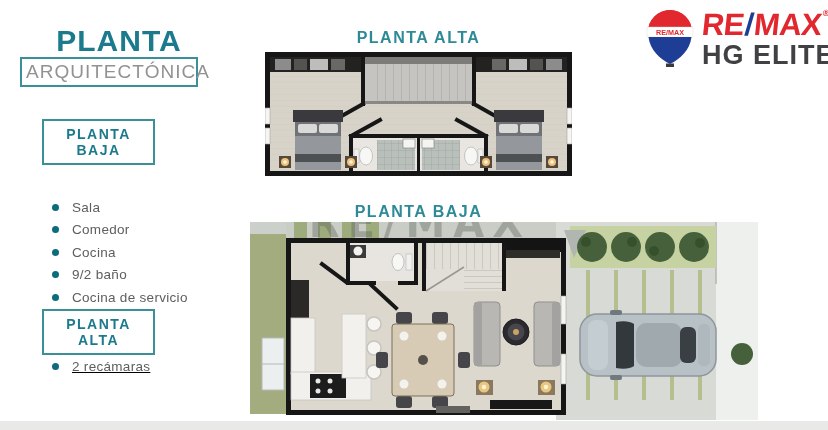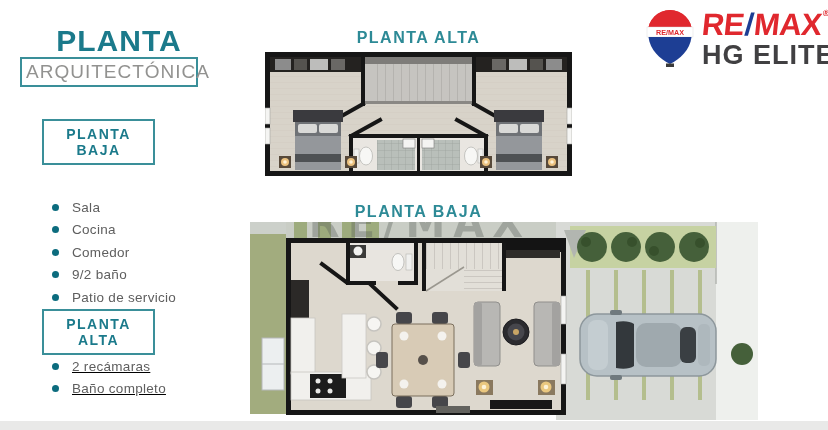--- a/index.html
+++ b/index.html
@@ -84,47 +84,43 @@
   <div class="section-box box-baja">
     <span>PLANTA BAJA</span>
   </div>
   <ul class="feature-list list-baja">
     <li>
         <span class="bullet"></span>
         <span class="label">Sala</span>
       </li>
     <li>
         <span class="bullet"></span>
+        <span class="label">Comedor</span>
+      </li>
+    <li>
+        <span class="bullet"></span>
         <span class="label">Cocina</span>
       </li>
     <li>
         <span class="bullet"></span>
-        <span class="label">Comedor</span>
-      </li>
-    <li>
-        <span class="bullet"></span>
         <span class="label">9/2 baño</span>
       </li>
     <li>
         <span class="bullet"></span>
-        <span class="label">Patio de servicio</span>
+        <span class="label">Cocina de servicio</span>
       </li>
   </ul>
 
   <div class="section-box box-alta">
     <span>PLANTA ALTA</span>
   </div>
   <ul class="feature-list list-alta">
     <li>
         <span class="bullet"></span>
         <span class="label">2 recámaras</span>
-      </li>
-    <li>
-        <span class="bullet"></span>
-        <span class="label">Baño completo</span>
       </li>
   </ul>
 
   <div class="logo">
     <svg class="balloon" viewBox="0 0 52 60">
       <path d="M4,24 A22,22 0 0 1 48,24 L48,20 L4,20 Z" fill="#e0282e"></path>
       <path d="M4,24 A22,22 0 0 1 48,24" fill="#e0282e"></path>
       <rect x="3" y="19" width="46" height="10" fill="#ffffff" stroke="#d8d8d8" stroke-width="0.4"></rect>
       <path d="M4.5,29 C6,42 16,51 26,56 C36,51 46,42 47.5,29 Z" fill="#1d3e94"></path>
       <text x="26" y="26.5" text-anchor="middle" font-size="7.2" font-weight="bold" fill="#e0282e" font-family="Liberation Sans, sans-serif">RE/MAX</text>

